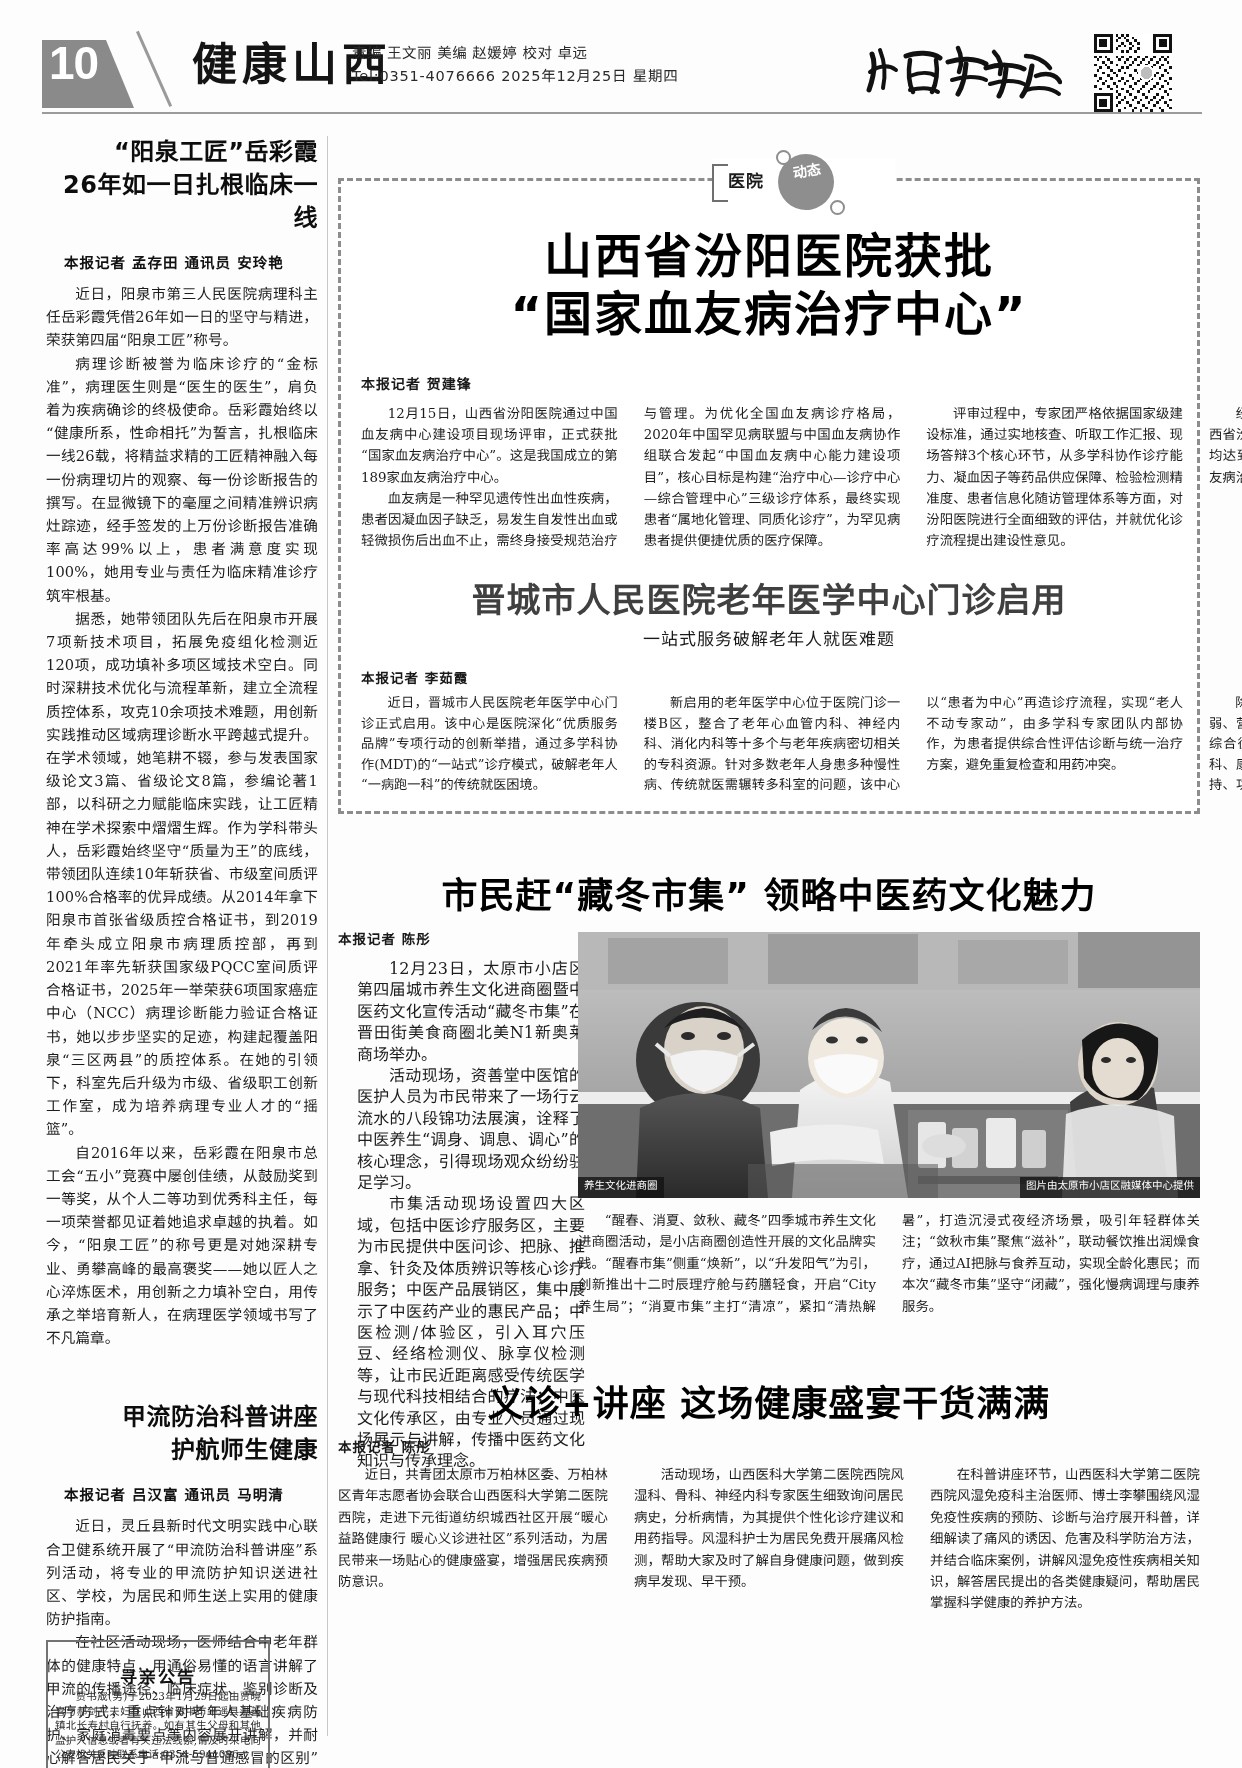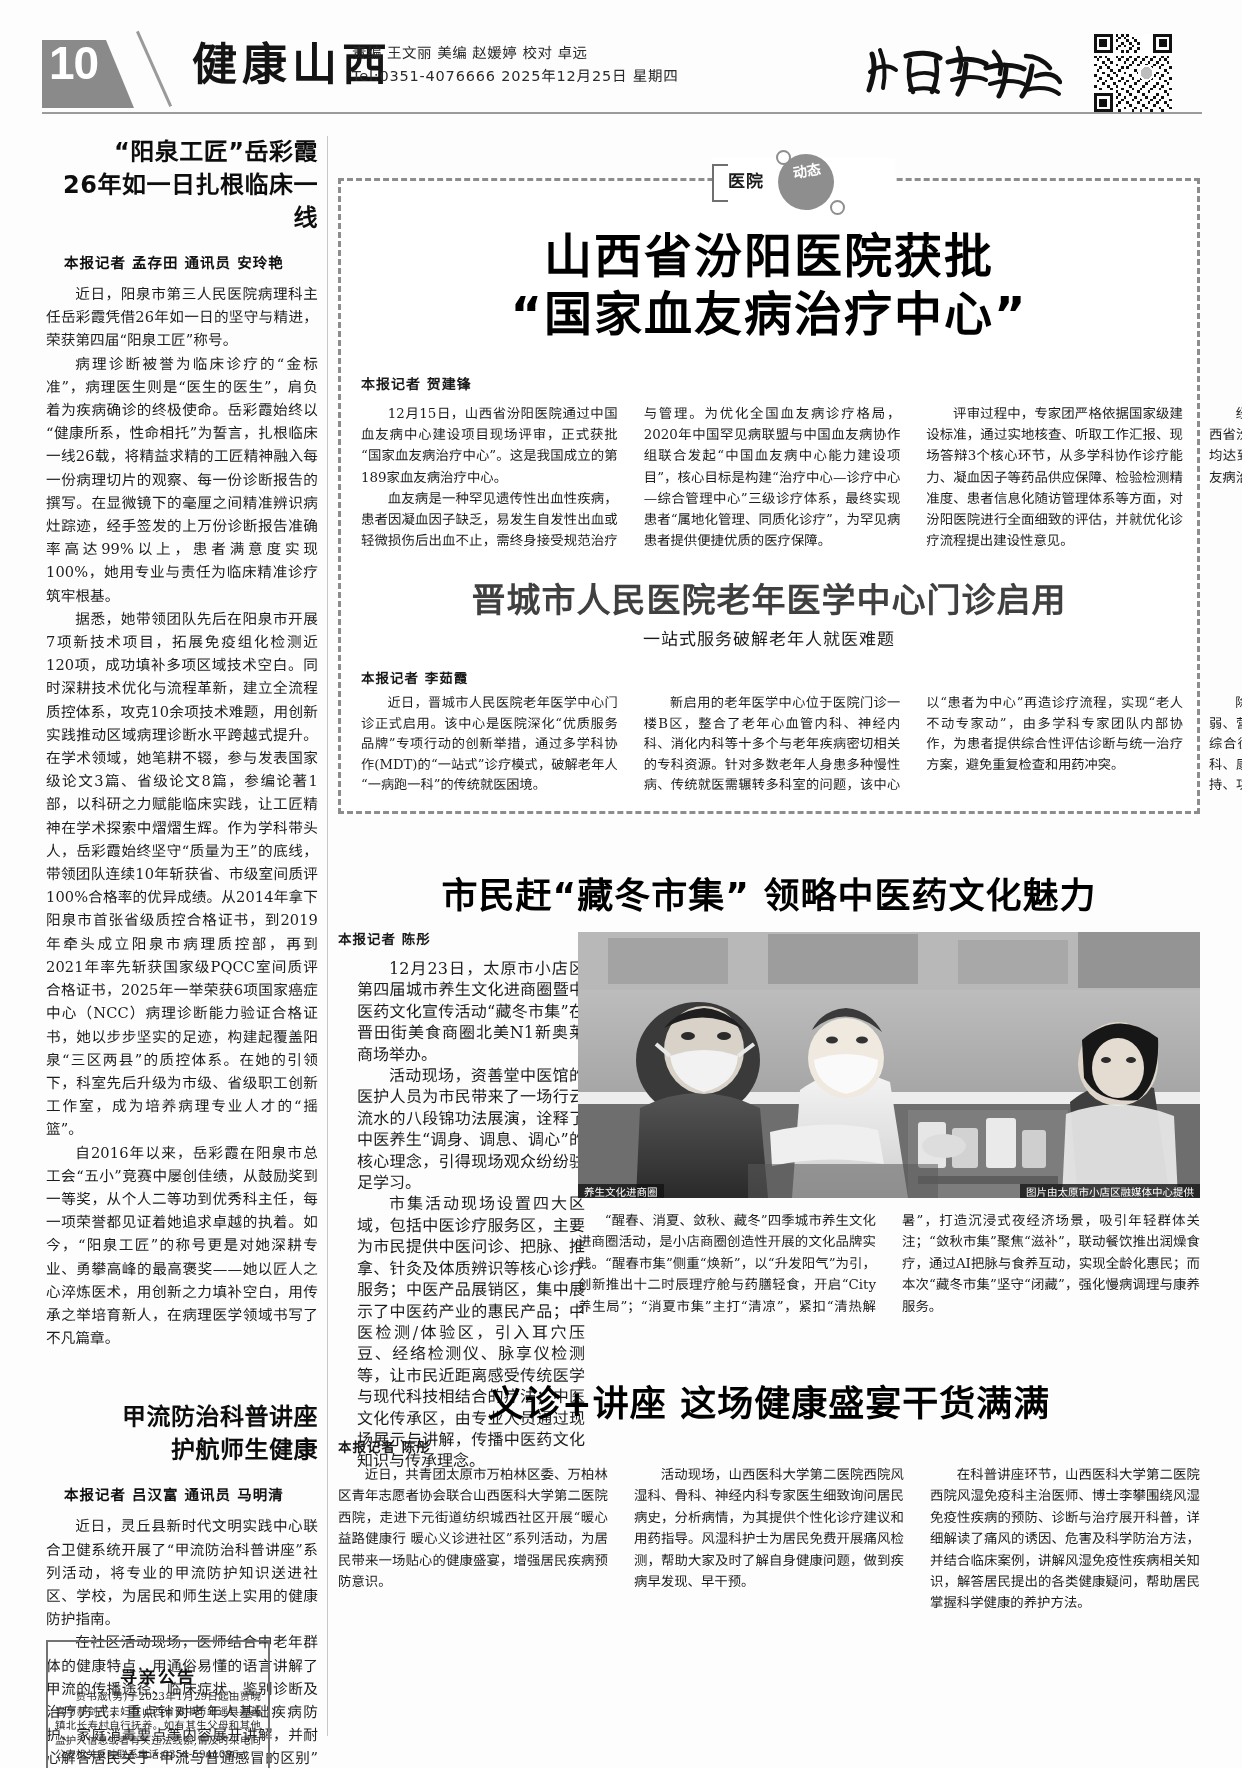--- a/index.html
+++ b/index.html
@@ -356,21 +356,21 @@
   .photo {
     position: absolute;
     left: 578px; top: 932px;
     width: 622px; height: 266px;
     overflow: hidden;
     background: #8d8d8d;
   }
   .photo-cap {
     position: absolute;
     bottom: 0;
-    height: 14px;
+    height: 21px;
     background: rgba(18,18,18,0.78);
     color: #fff;
     font-size: 10.5px;
     line-height: 17px;
     padding: 0 6px;
     font-family: "DejaVu Sans", "Liberation Sans", sans-serif;
     white-space: nowrap;
   }
   .cap-left { left: 0; }
   .cap-right { right: 0; }

